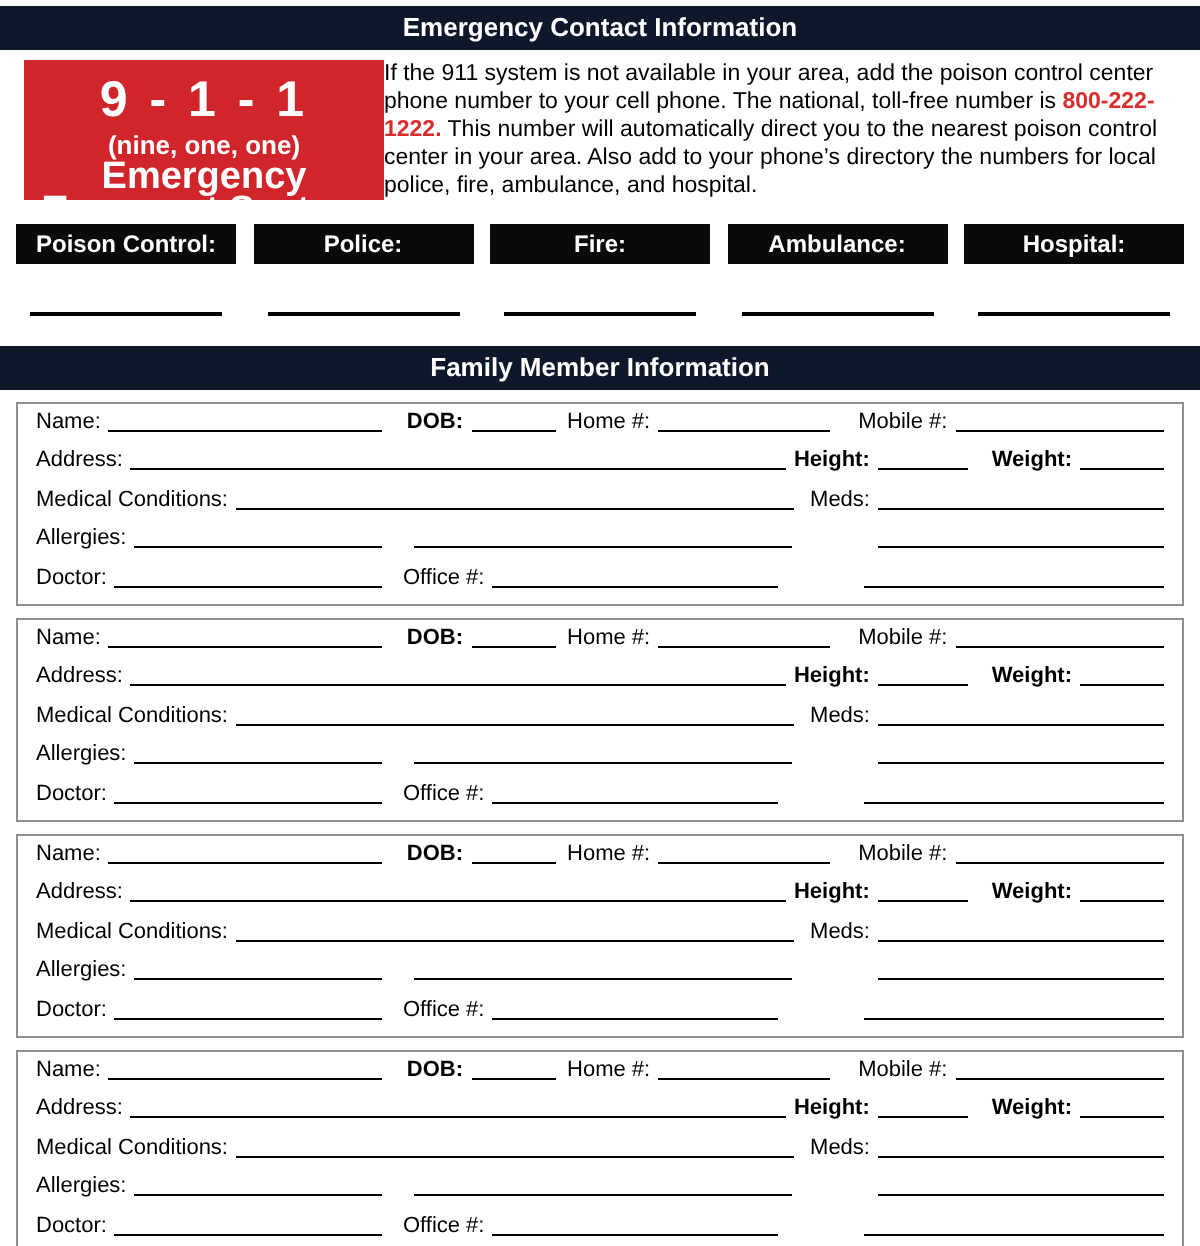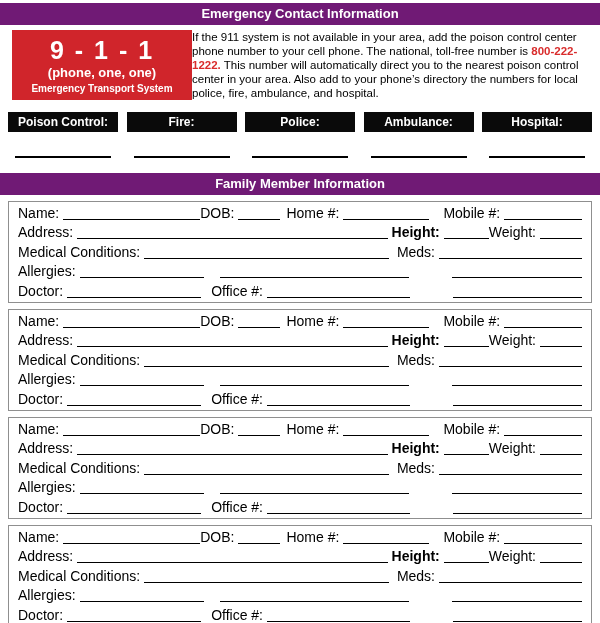--- a/index.html
+++ b/index.html
@@ -1,71 +1,71 @@
 <!DOCTYPE html>
 <html><head>
 <meta charset="utf-8">
 <style>
   * { margin:0; padding:0; box-sizing:border-box; }
   body { background:#ffffff; font-family:"Liberation Sans", sans-serif; color:#000; }
   .page { position:relative; width:600px; height:623px; background:#fff; overflow:hidden; }
 
-  .bar { margin-top:3px; height:22px; background:#701a75; color:#fff;
+  .bar { margin-top:3px; height:22px; background:#0f172a; color:#fff;
          font-weight:bold; font-size:13px; line-height:22px; text-align:center; }
   .bar.family { margin-top:15px; }
 
   .intro { display:flex; margin-top:5px; padding:0 10px 0 12px; }
   .badge { width:180px; height:70px; background:#d0252b; color:#fff; text-align:center;
            font-weight:bold; flex-shrink:0; }
   .badge-digits { font-size:25px; line-height:30px; padding-top:5px; letter-spacing:2px; }
   .badge-sub { font-size:13px; line-height:15px; }
-  .badge-cap { font-size:10px; line-height:17px; }
+  .badge-cap { font-size:19px; line-height:17px; }
   .intro-text { flex:1; padding-left:0; font-size:11.5px; line-height:13.9px; padding-top:1px; }
   .phone { color:#d92c2c; font-weight:bold; }
 
   .contacts { display:flex; justify-content:space-between; margin-top:11px; padding:0 8px; }
   .cbox { width:110px; height:20px; background:#0a0a0a; color:#fff; text-align:center;
           font-weight:bold; font-size:12px; line-height:20px; }
 
   .contact-lines { display:flex; justify-content:space-between; margin-top:24px; padding:0 15px; }
   .cline { width:96px; height:0; border-bottom:2px solid #000; }
 
   .blocks { margin-top:6px; }
   .block { height:102px; border:1px solid #8f8f8f; margin:0 8px 6px; padding:3px 9px 0; }
-  .row { display:flex; align-items:baseline; height:19.6px; font-size:14px; white-space:nowrap; }
+  .row { display:flex; align-items:baseline; height:19.6px; font-size:11px; white-space:nowrap; }
   .lbl { flex-shrink:0; }
   .ln { height:1px; border-bottom:1.4px solid #000; transform:translateY(2px); flex-shrink:0; }
   .grow { flex:1 1 auto; }
-  .ml4{margin-left:4px;font-weight:bold;} .ml8{margin-left:8px;} .ml10{margin-left:10px;} .ml12{}
+  .ml4{margin-left:4px;font-weight:bold;} .ml8{margin-left:8px;} .ml10{margin-left:10px;} .ml12{margin-left:12px;font-weight:bold;}
   .ml14{margin-left:14px;} .ml16{margin-left:16px;} .ml17{margin-left:6px;} .ml43{margin-left:43px;}
   .w42{width:42px;} .w45{width:45px;} .w55{width:42px;} .w86{width:86px;} .w124{width:124px;}
   .w134{width:134px;} .w137{width:137px;} .w143{width:143px;} .w189{width:189px;}
 </style>
 </head>
 <body>
 
 <div class="page">
 
   <div class="bar">
     <span>Emergency Contact Information</span>
   </div>
 
   <div class="intro">
     <div class="badge">
       <div class="badge-digits">9 - 1 - 1</div>
-      <div class="badge-sub">(phone, one, one)</div>
+      <div class="badge-sub">(nine, one, one)</div>
       <div class="badge-cap">Emergency Transport System</div>
     </div>
     <p class="intro-text"><span>If the 911 system is not available in your area, add the poison control center phone number to your cell phone. The national, toll-free number is </span><span class="phone">800-222-1222.</span><span> This number will automatically direct you to the nearest poison control center in your area. Also add to your phone’s directory the numbers for local police, fire, ambulance, and hospital.</span></p>
   </div>
 
   <div class="contacts">
     <div class="cbox"><span>Poison Control:</span></div>
+    <div class="cbox"><span>Police:</span></div>
     <div class="cbox"><span>Fire:</span></div>
-    <div class="cbox"><span>Police:</span></div>
     <div class="cbox"><span>Ambulance:</span></div>
     <div class="cbox"><span>Hospital:</span></div>
   </div>
 
   <div class="contact-lines">
     <div class="cline"></div>
     <div class="cline"></div>
     <div class="cline"></div>
     <div class="cline"></div>
     <div class="cline"></div>

